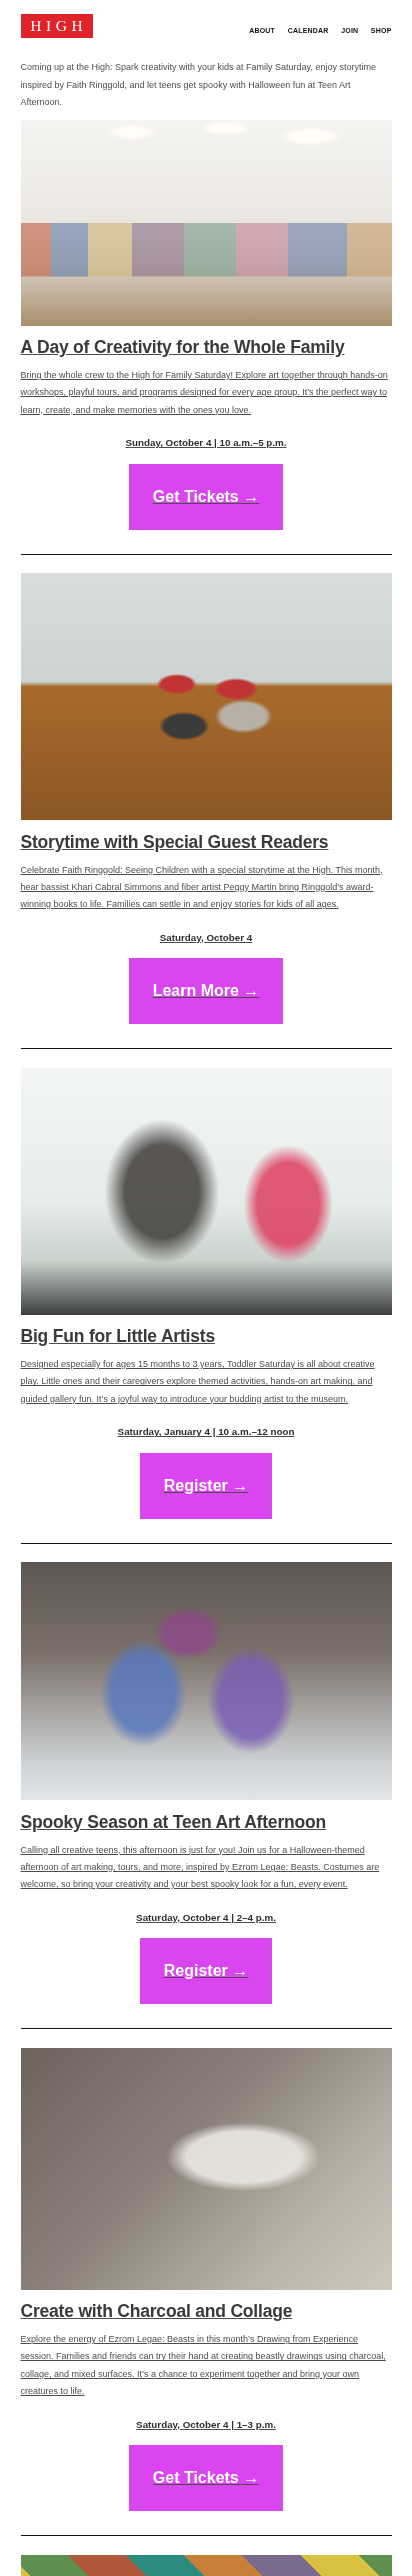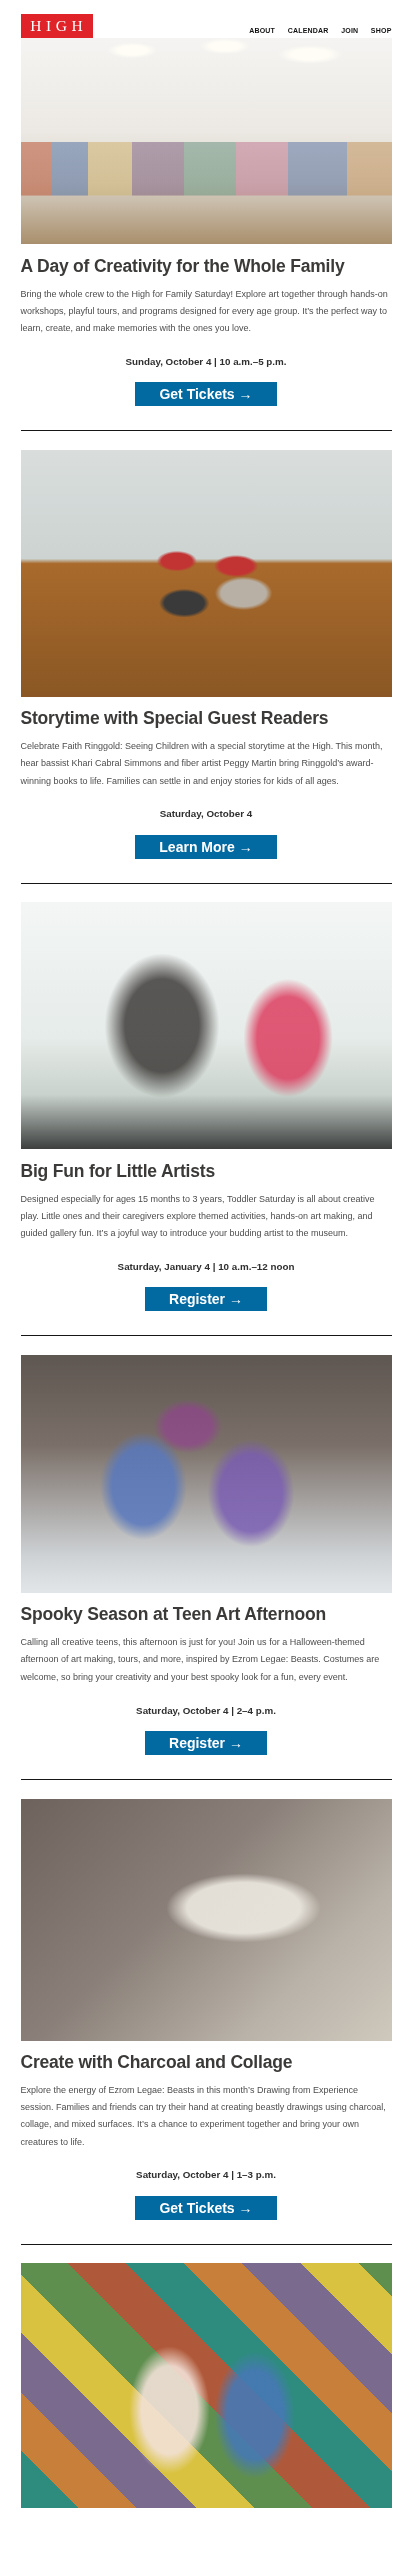--- a/index.html
+++ b/index.html
@@ -43,41 +43,42 @@
     radial-gradient(103px 46px at 60% 45%,rgba(236,232,224,.9) 0 55%,transparent 75%),
     linear-gradient(135deg,#6d625c 0%,#8a8079 42%,#b9b2a8 75%,#cfc8bd 100%);}
   .ph-membership{height:245px;background:
     radial-gradient(62px 98px at 40% 60%,rgba(242,225,215,.9) 0 45%,transparent 65%),
     radial-gradient(62px 98px at 63% 62%,rgba(70,120,180,.9) 0 45%,transparent 65%),
     repeating-linear-gradient(45deg,#2e8c7e 0 41px,#c77f3a 41px 82px,#7a6a8e 82px 124px,#d9c23f 124px 165px,#5f8f4f 165px 206px,#b0593a 206px 247px);}
 
   h1{font-size:17.5px;font-weight:800;color:#3b3a39;line-height:1.3;letter-spacing:-0.2px;margin:10.3px 0 3.1px;}
   .body{font-size:9px;line-height:1.92;color:#4d4d4d;margin:8.2px 0 0;}
   .when{ text-align:center;font-weight:700;font-size:9.8px;color:#2f2f2f;margin:18.5px 0 0;}
-  .btn{display:block;width:max-content;margin:15.5px auto 0;background:#0369a1;color:#ffffff;font-weight:700;font-size:14px;padding:4px 24px;text-decoration:none;}
+  .btn{display:block;width:max-content;margin:15.5px auto 0;background:#d946ef;color:#ffffff;font-weight:700;font-size:16px;padding:24px 24px;text-decoration:none;}
   .rule{border:0;border-top:1px solid #161616;margin:24px 0 18.5px;}
-  section{padding-top:0;}
+  section{padding-top:0;text-decoration:underline;}
 </style>
 </head>
 <body>
 
 <div class="email">
 
   <header class="hdr">
     <a class="logo">
         <span>HIGH</span>
       </a>
     <nav class="nav">
       <a>ABOUT</a>
       <a>CALENDAR</a>
       <a>JOIN</a>
       <a>SHOP</a>
     </nav>
   </header>
 
+  <p class="intro">Coming up at the High: Spark creativity with your kids at Family Saturday, enjoy storytime inspired by Faith Ringgold, and let teens get spooky with Halloween fun at Teen Art Afternoon.</p>
 
   <section>
     <a class="photo ph-hero"></a>
     <h1>A Day of Creativity for the Whole Family</h1>
     <p class="body">Bring the whole crew to the High for Family Saturday! Explore art together through hands-on workshops, playful tours, and programs designed for every age group. It’s the perfect way to learn, create, and make memories with the ones you love.</p>
     <p class="when">Sunday, October 4 | 10 a.m.–5 p.m.</p>
     <a class="btn">Get Tickets →</a>
   </section>
 
   <hr class="rule">

